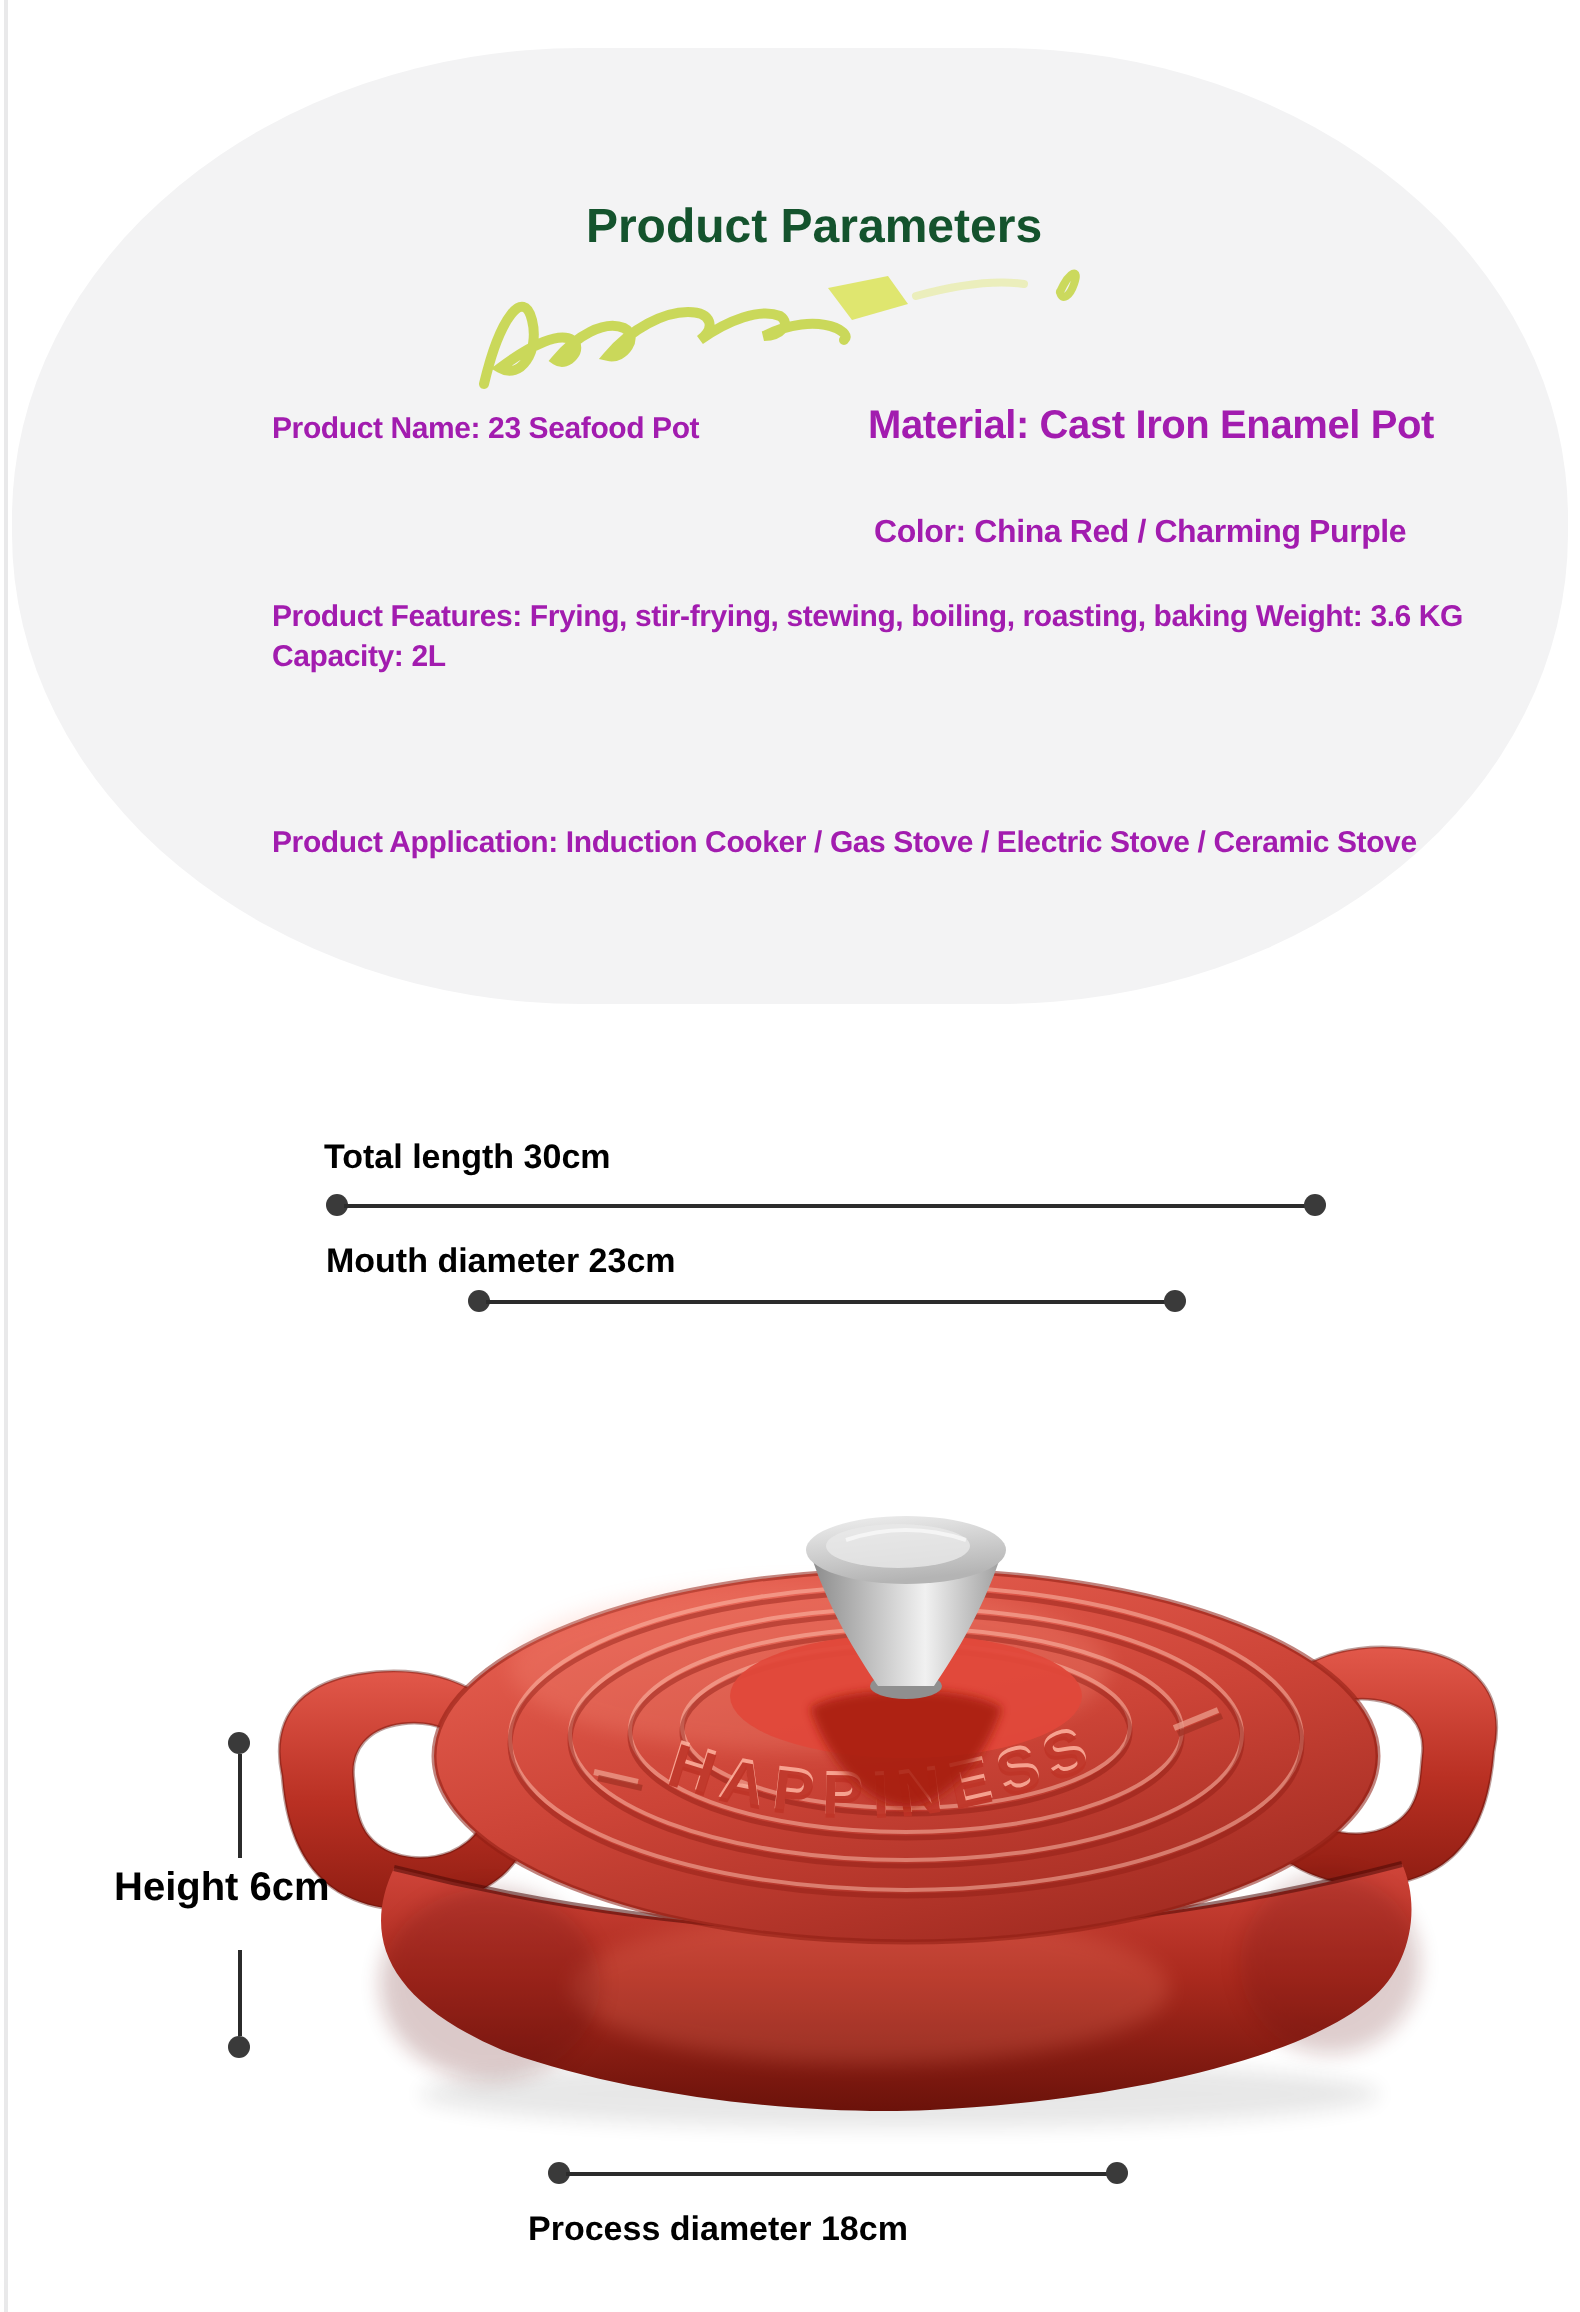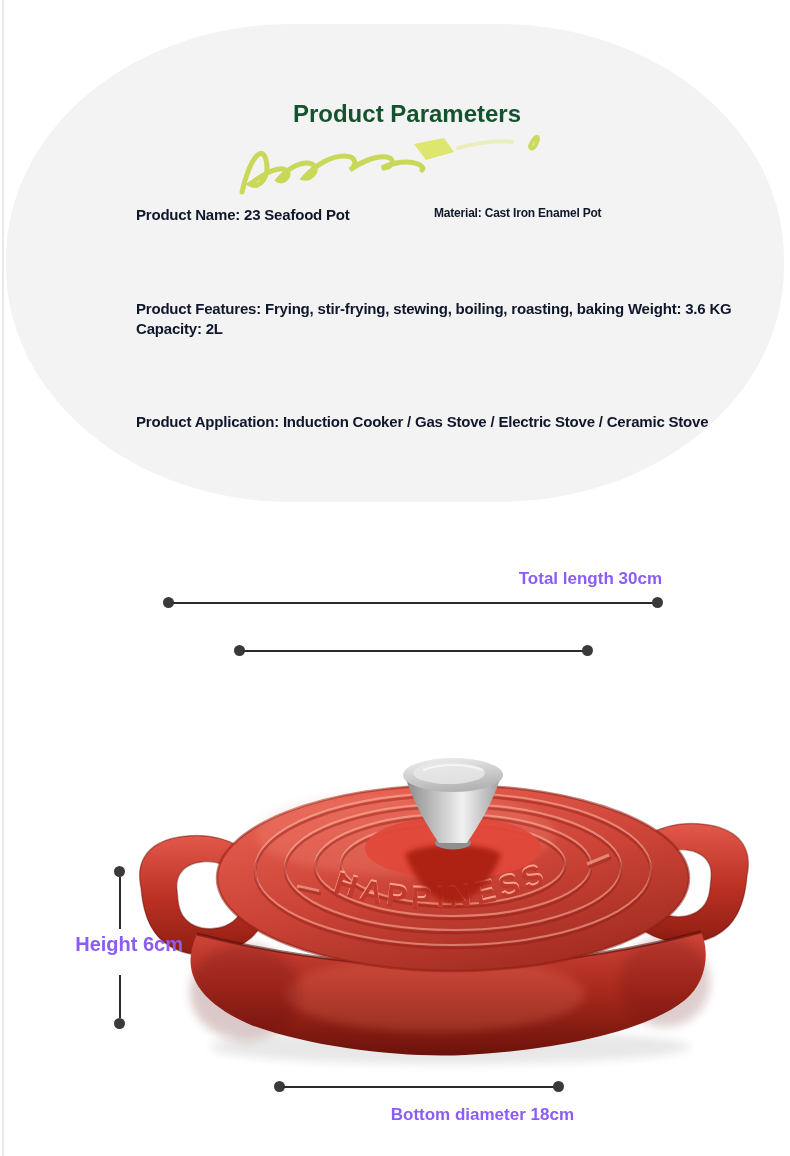--- a/index.html
+++ b/index.html
@@ -8,31 +8,31 @@
   .edge-line{position:absolute;left:2px;top:0;width:2px;height:100%;background:#e9e9ea;}
 
   
   .panel{position:absolute;left:6px;top:24px;width:778px;height:478px;background:#f3f3f4;
          border-radius:285px/235px;}
   .title{position:absolute;left:12px;top:76px;width:778px;margin:0;text-align:center;
          font-size:24px;font-weight:700;color:#14532d;letter-spacing:0;}
   .scribble{position:absolute;left:226px;top:104px;width:320px;height:72px;}
 
   .spec{position:absolute;margin:0;font-size:15px;font-weight:700;line-height:20px;
-        color:#0f172a;letter-spacing:-0.2px;}
+        color:#a21caf;letter-spacing:-0.2px;}
   .s-name{left:130px;top:181px;width:310px;}
-  .s-material{left:428px;top:179px;font-size:12px;white-space:nowrap;}
+  .s-material{left:428px;top:179px;font-size:20px;white-space:nowrap;}
   .s-process{left:130px;top:223px;width:300px;}
   .s-color{left:431px;top:233px;font-size:16px;white-space:nowrap;}
   .s-feat1{left:130px;top:275px;width:660px;}
   .s-feat2{left:130px;top:327px;width:616px;}
   .s-app{left:130px;top:388px;width:662px;white-space:nowrap;}
 
   
-  .dim-label{position:absolute;font-weight:700;color:#8b5cf6;text-align:right;}
+  .dim-label{position:absolute;font-weight:700;color:#000000;text-align:left;}
   .lbl-total{left:162px;top:569px;width:500px;font-size:17px;}
   .lbl-mouth{left:163px;top:621px;width:500px;font-size:17px;}
   .lbl-height{left:57px;top:933px;width:126px;font-size:20px;}
   .lbl-bottom{left:264px;top:1105px;width:310px;font-size:17px;}
 
   .dim-line{position:absolute;display:flex;align-items:center;height:11px;}
   .line-total{left:163px;top:597px;width:500px;}
   .line-mouth{left:234px;top:645px;width:359px;}
   .line-bottom{left:274px;top:1081px;width:290px;}
   .dot{width:11px;height:11px;border-radius:50%;background:#3a3a3a;flex:none;}
@@ -59,31 +59,33 @@
 
     <svg class="scribble" viewBox="0 0 320 72" aria-hidden="true">
       <path d="M 10 64 C 18 30 30 16 34 32 C 38 48 28 62 18 56 C 34 44 48 38 54 42 C 60 46 52 56 46 52 C 56 40 70 32 80 36 C 88 40 80 52 72 50 C 84 36 100 28 112 28 C 124 28 126 36 118 42 C 132 32 148 26 158 30 C 164 34 158 40 150 40 C 162 34 176 32 186 36 C 190 38 192 40 190 42" fill="none" stroke="#c7d64c" stroke-width="5" stroke-linecap="round" opacity="0.92"></path>
       <path d="M 182 16 L 212 10 L 222 24 L 194 32 Z" fill="#d9e24e" opacity="0.8"></path>
       <path d="M 226 20 C 248 14 266 12 280 14" fill="none" stroke="#dde654" stroke-width="4" stroke-linecap="round" opacity="0.35"></path>
       <path d="M 298 18 C 303 7 308 6 305 14 C 303 20 299 23 298 18" fill="none" stroke="#c7d64c" stroke-width="4" stroke-linecap="round" opacity="0.9"></path>
     </svg>
 
     <p class="spec s-name">Product Name: 23 Seafood Pot</p>
     <p class="spec s-material">Material: Cast Iron Enamel Pot</p>
+    <p class="spec s-color">Color: China Red / Charming Purple</p>
     <p class="spec s-feat1">Product Features: Frying, stir-frying, stewing, boiling, roasting, baking Weight: 3.6 KG Capacity: 2L</p>
     <p class="spec s-app">Product Application: Induction Cooker / Gas Stove / Electric Stove / Ceramic Stove</p>
   </section>
 
   <div class="dim-label lbl-total">Total length 30cm</div>
   <div class="dim-line line-total">
     <span class="dot"></span>
     <span class="rule"></span>
     <span class="dot"></span>
   </div>
 
+  <div class="dim-label lbl-mouth">Mouth diameter 23cm</div>
   <div class="dim-line line-mouth">
     <span class="dot"></span>
     <span class="rule"></span>
     <span class="dot"></span>
   </div>
 
   <svg class="pot" viewBox="0 0 650 330" aria-hidden="true">
     <defs>
       <linearGradient id="bodyG" x1="0" y1="0" x2="0" y2="1">
         <stop offset="0" stop-color="#d0453a"></stop>
@@ -188,14 +190,14 @@
     <span class="vseg seg2"></span>
     <span class="dot vd-bot"></span>
   </div>
   <div class="dim-label lbl-height">Height 6cm</div>
 
   <div class="dim-line line-bottom">
     <span class="dot"></span>
     <span class="rule"></span>
     <span class="dot"></span>
   </div>
-  <div class="dim-label lbl-bottom">Bottom diameter 18cm</div>
+  <div class="dim-label lbl-bottom">Process diameter 18cm</div>
 </div>
 
 </body></html>

